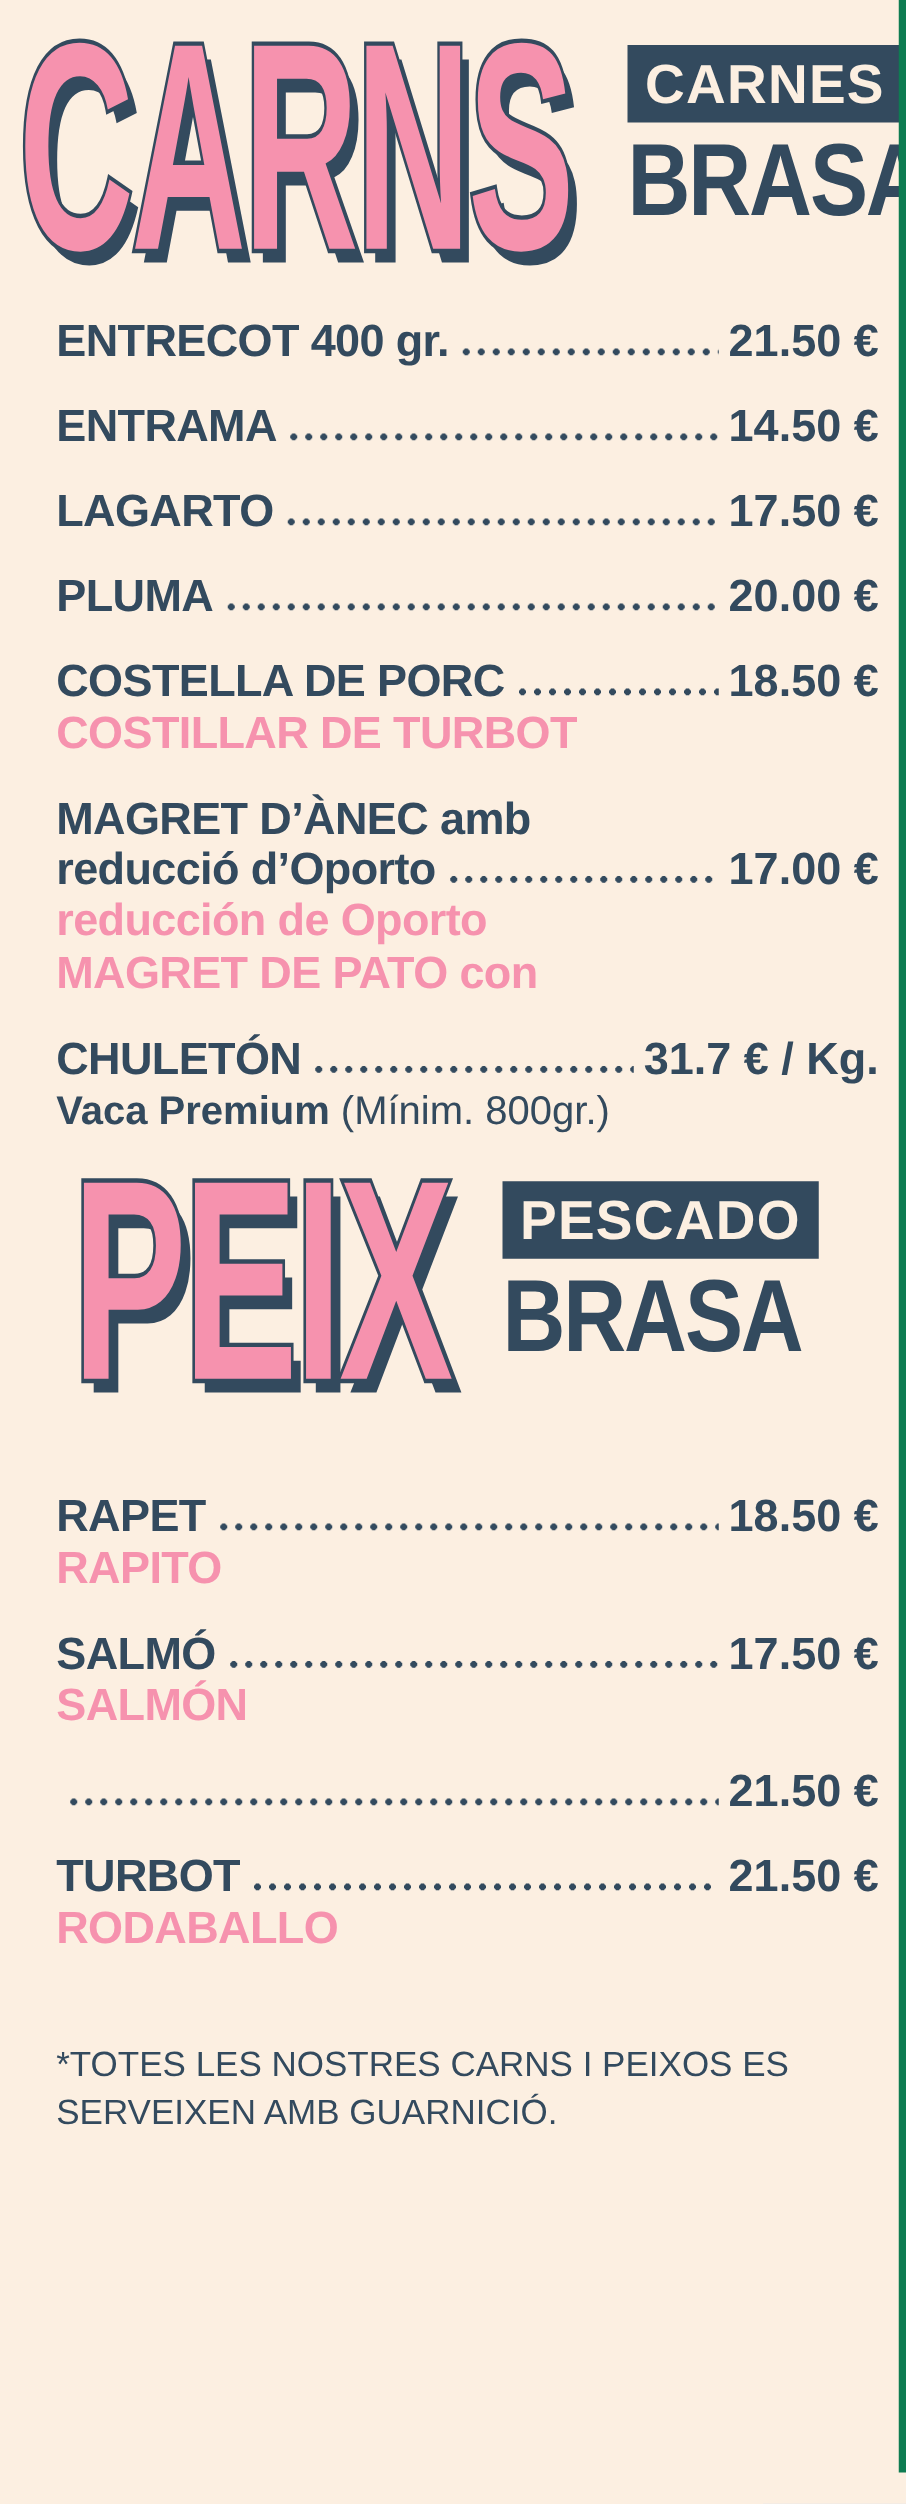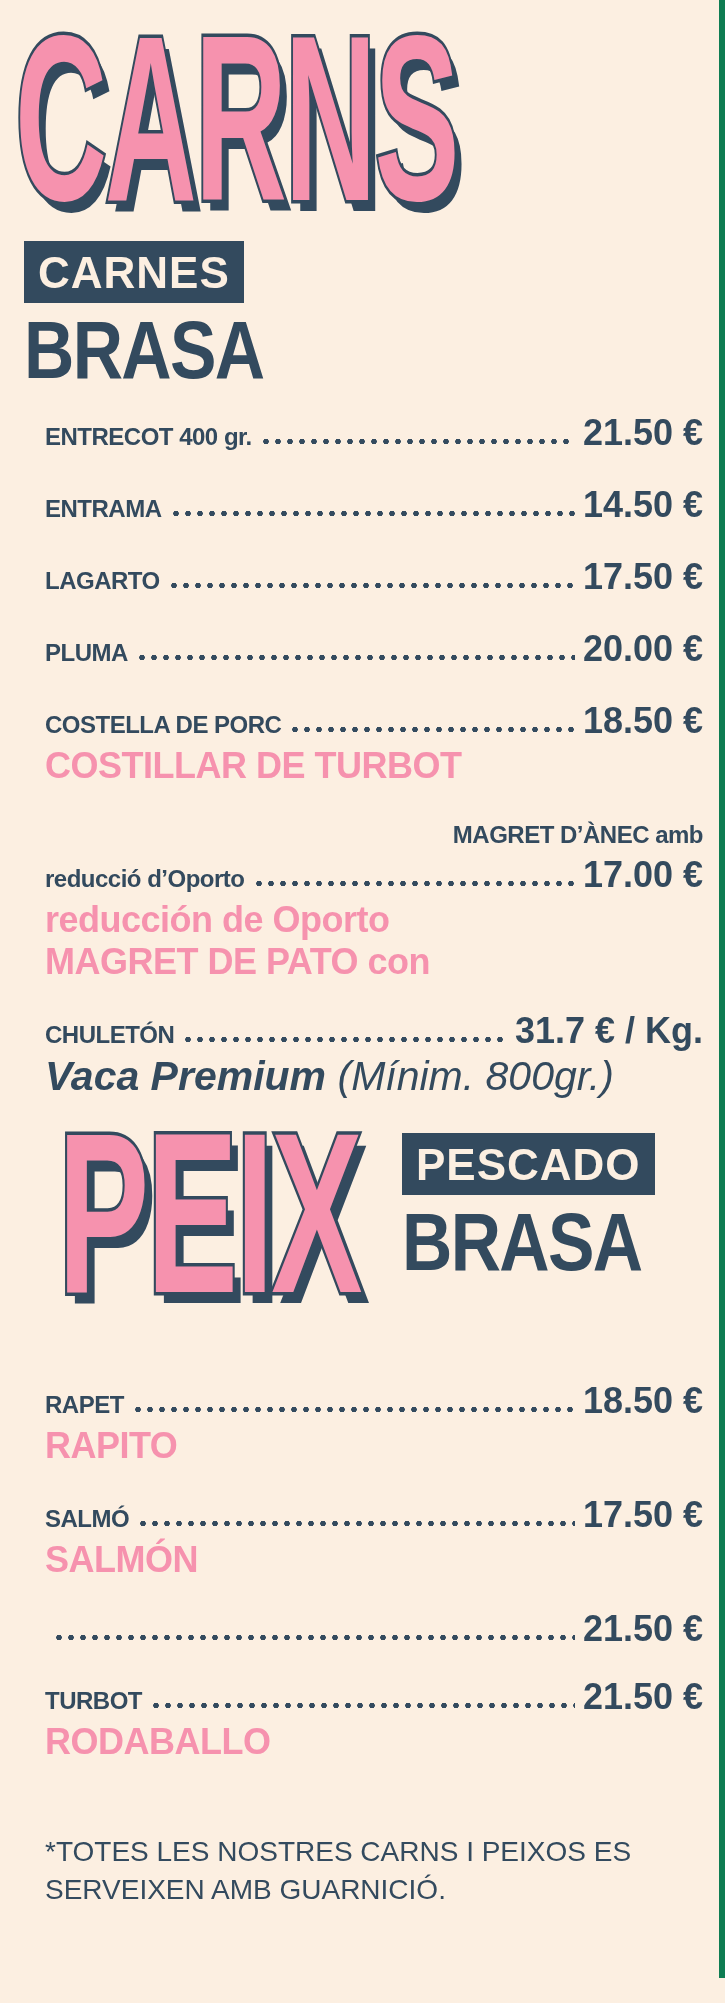--- a/index.html
+++ b/index.html
@@ -10,21 +10,21 @@
   .page{
     position:relative; width:725px; height:2003px; margin:0 auto;
     background:var(--background,#fcefe1);
     font-family:"Liberation Sans",sans-serif; color:var(--navy,#334a5e);
     overflow:hidden;
   }
   .edge-strip{position:absolute; top:0; right:0; width:6px; height:1978px; background:var(--edge_green,#0e7c52);}
 
   
   .section-header{display:flex; align-items:flex-start;}
-  .carns-header{margin:26px 0 0 15px;flex-direction:column;}
+  .carns-header{margin:26px 0 0 15px;}
   .peix-header{margin:20px 0 0 58px;}
   .display-wrap{position:relative; flex:none;}
   .carns-header .display-wrap{width:478px; height:205px;}
   .peix-header .display-wrap{width:332px; height:200px;}
   .display-text{
     position:absolute; left:0; top:0; white-space:nowrap;
     font-weight:700; line-height:0.78; letter-spacing:-4px;
     color:var(--pink,#f692ae);
     -webkit-text-stroke:7px var(--navy,#334a5e);
     paint-order:stroke fill;
@@ -47,36 +47,36 @@
     white-space:nowrap;
   }
 
   
   .items{list-style:none; margin:0 22px 0 45px; padding:0;}
   .section-carns .items{padding-top:22px;}
   .section-peix .items{padding-top:56px;}
   .item{margin-bottom:28px;}
   .line{display:flex; align-items:baseline;}
   .name, .name-line{
-    font-weight:700; font-size:24px; line-height:40px; letter-spacing:-0.5px;
-    color:var(--navy,#334a5e); white-space:nowrap;text-align:right;
+    font-weight:700; font-size:36px; line-height:40px; letter-spacing:-0.5px;
+    color:var(--navy,#334a5e); white-space:nowrap;
   }
   .name-line{display:block;}
   .name-suffix{font-weight:400; letter-spacing:0;}
   .leader{
     flex:1; height:7px; margin:0 8px; min-width:30px;
     background-image:radial-gradient(circle, var(--navy,#334a5e) 2.6px, transparent 2.9px);
     background-size:12px 7px; background-repeat:repeat-x; background-position:left center;
   }
   .price{font-weight:700; font-size:36px; line-height:40px; color:var(--navy,#334a5e); white-space:nowrap;}
   .sub{
     font-weight:700; font-size:36px; line-height:42px; letter-spacing:-0.5px;
     color:var(--pink,#f692ae); white-space:nowrap;
   }
-  .note-line{font-size:41px; line-height:42px; color:var(--navy,#334a5e);font-style:italic;}
+  .note-line{font-size:32px; line-height:42px; color:var(--navy,#334a5e);}
   .note-bold{font-weight:700;}
   .note-reg{font-weight:400;}
 
   
   .footnotes{margin:70px 22px 0 45px;}
   .footnote{font-size:28px; line-height:38px; font-weight:400; color:var(--navy,#334a5e); margin:0 0 18px 0;}
 </style>
 </head>
 <body>
 

